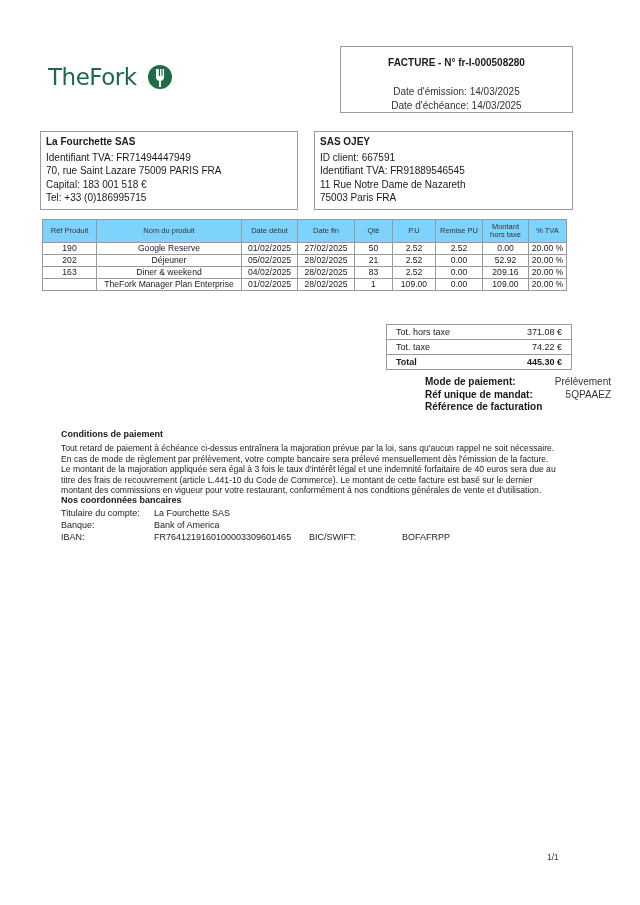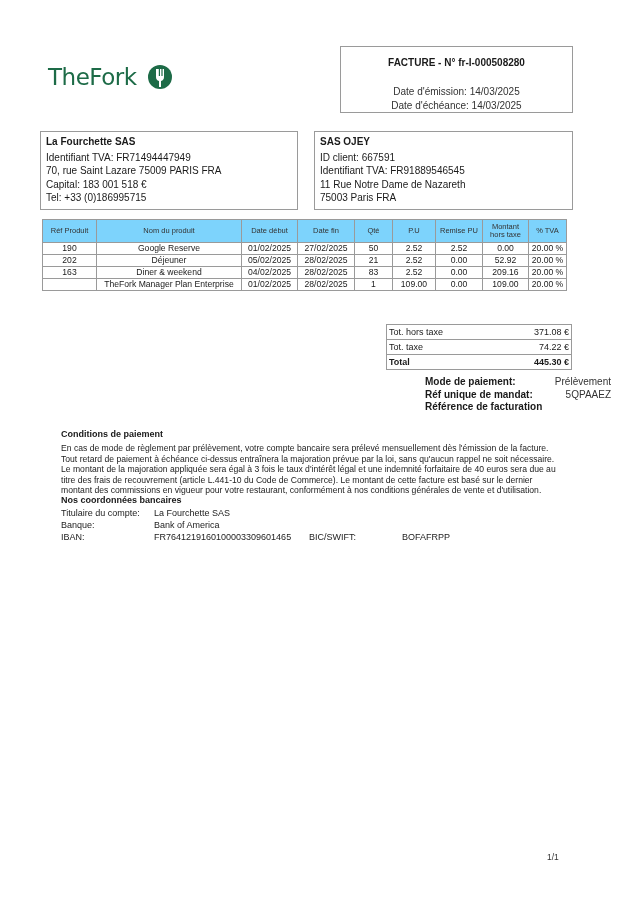--- a/index.html
+++ b/index.html
@@ -13,21 +13,21 @@
   .inv-date { font-size: 10px; color: #333; line-height: 14px; }
   .inv-date.first { margin-top: 17px; }
   .addr { border: 1px solid #9a9a9a; font-size: 10px; line-height: 13.5px; padding: 3px 5px; box-sizing: border-box; }
   .addr .name { font-weight: bold; margin-bottom: 2px; }
   .seller { left: 40px; top: 131px; width: 258px; height: 79px; }
   .buyer { left: 314px; top: 131px; width: 259px; height: 79px; }
   table.items { left: 42px; top: 219px; border-collapse: collapse; font-size: 9px; }
   table.items th { background: #7dd3fc; font-weight: normal; font-size: 7.5px; color: #333; border: 1px solid #9a9a9a; height: 22px; padding: 0 2px; line-height: 8px; }
   table.items td { border: 1px solid #9a9a9a; text-align: center; height: 11px; padding: 0 2px; font-size: 8.6px; line-height: 11px; }
   table.totals { left: 386px; top: 324px; width: 186px; border-collapse: collapse; font-size: 9px; }
-  table.totals td { border-top: 1px solid #9a9a9a; border-bottom: 1px solid #9a9a9a; height: 14px; padding: 0 2px; }
+  table.totals td { border-top: 1px solid #9a9a9a; border-bottom: 1px solid #9a9a9a; height: 14px; padding: 0 9px; }
   table.totals td.l { border-left: 1px solid #9a9a9a; }
   table.totals td.r { border-right: 1px solid #9a9a9a; text-align: right; }
   table.totals tr.total td { font-weight: bold; border-top: 1.5px solid #333; }
   .pay { left: 384px; width: 186px; font-size: 10px; display: flex; justify-content: space-between; padding-left: 41px; }
   .pay .k { font-weight: bold; }
   .pay .v { color: #333; }
   .cond-title { left: 61px; top: 429px; font-size: 9px; font-weight: bold; }
   .cond-text { left: 61px; top: 443px; width: 510px; font-size: 8.6px; line-height: 10.6px; color: #222; }
   .bank-title { left: 61px; top: 495px; font-size: 9px; font-weight: bold; }
   .bank-row { left: 61px; font-size: 9px; color: #222; }
@@ -153,22 +153,22 @@
 <div class="abs pay" style="top:389px">
   <span class="k">Réf unique de mandat:</span>
   <span class="v">5QPAAEZ</span>
 </div>
 <div class="abs pay" style="top:401px">
   <span class="k">Référence de facturation</span>
 </div>
 
 <div class="abs cond-title">Conditions de paiement</div>
 <div class="abs cond-text">
+  <div>Tout retard de paiement à échéance ci-dessus entraînera la majoration prévue par la loi, sans qu'aucun rappel ne soit nécessaire.</div>
   <div>En cas de mode de règlement par prélèvement, votre compte bancaire sera prélevé mensuellement dès l'émission de la facture.</div>
-  <div>Tout retard de paiement à échéance ci-dessus entraînera la majoration prévue par la loi, sans qu'aucun rappel ne soit nécessaire.</div>
   <div>Le montant de la majoration appliquée sera égal à 3 fois le taux d'intérêt légal et une indemnité forfaitaire de 40 euros sera due au</div>
   <div>titre des frais de recouvrement (article L.441-10 du Code de Commerce). Le montant de cette facture est basé sur le dernier</div>
   <div>montant des commissions en vigueur pour votre restaurant, conformément à nos conditions générales de vente et d'utilisation.</div>
 </div>
 
 <div class="abs bank-title">Nos coordonnées bancaires</div>
 <div class="abs bank-row" style="top:508px">
   <span style="left:0">Titulaire du compte:</span>
   <span style="left:93px">La Fourchette SAS</span>
 </div>

